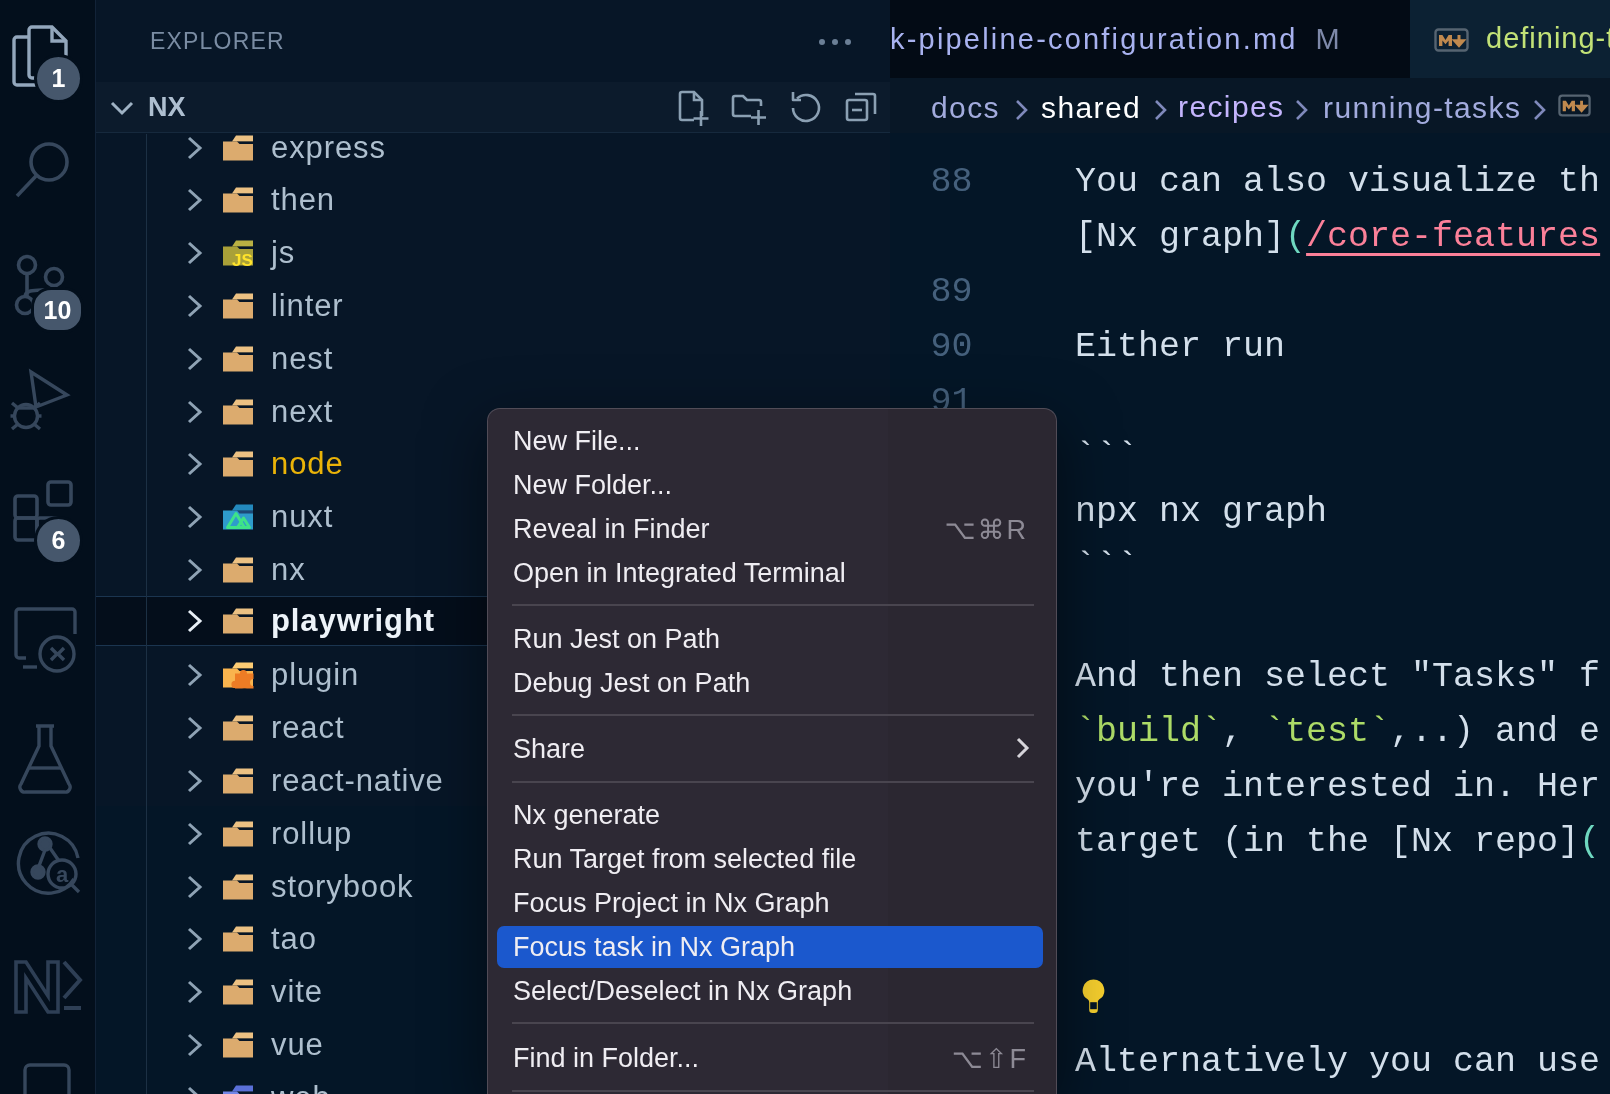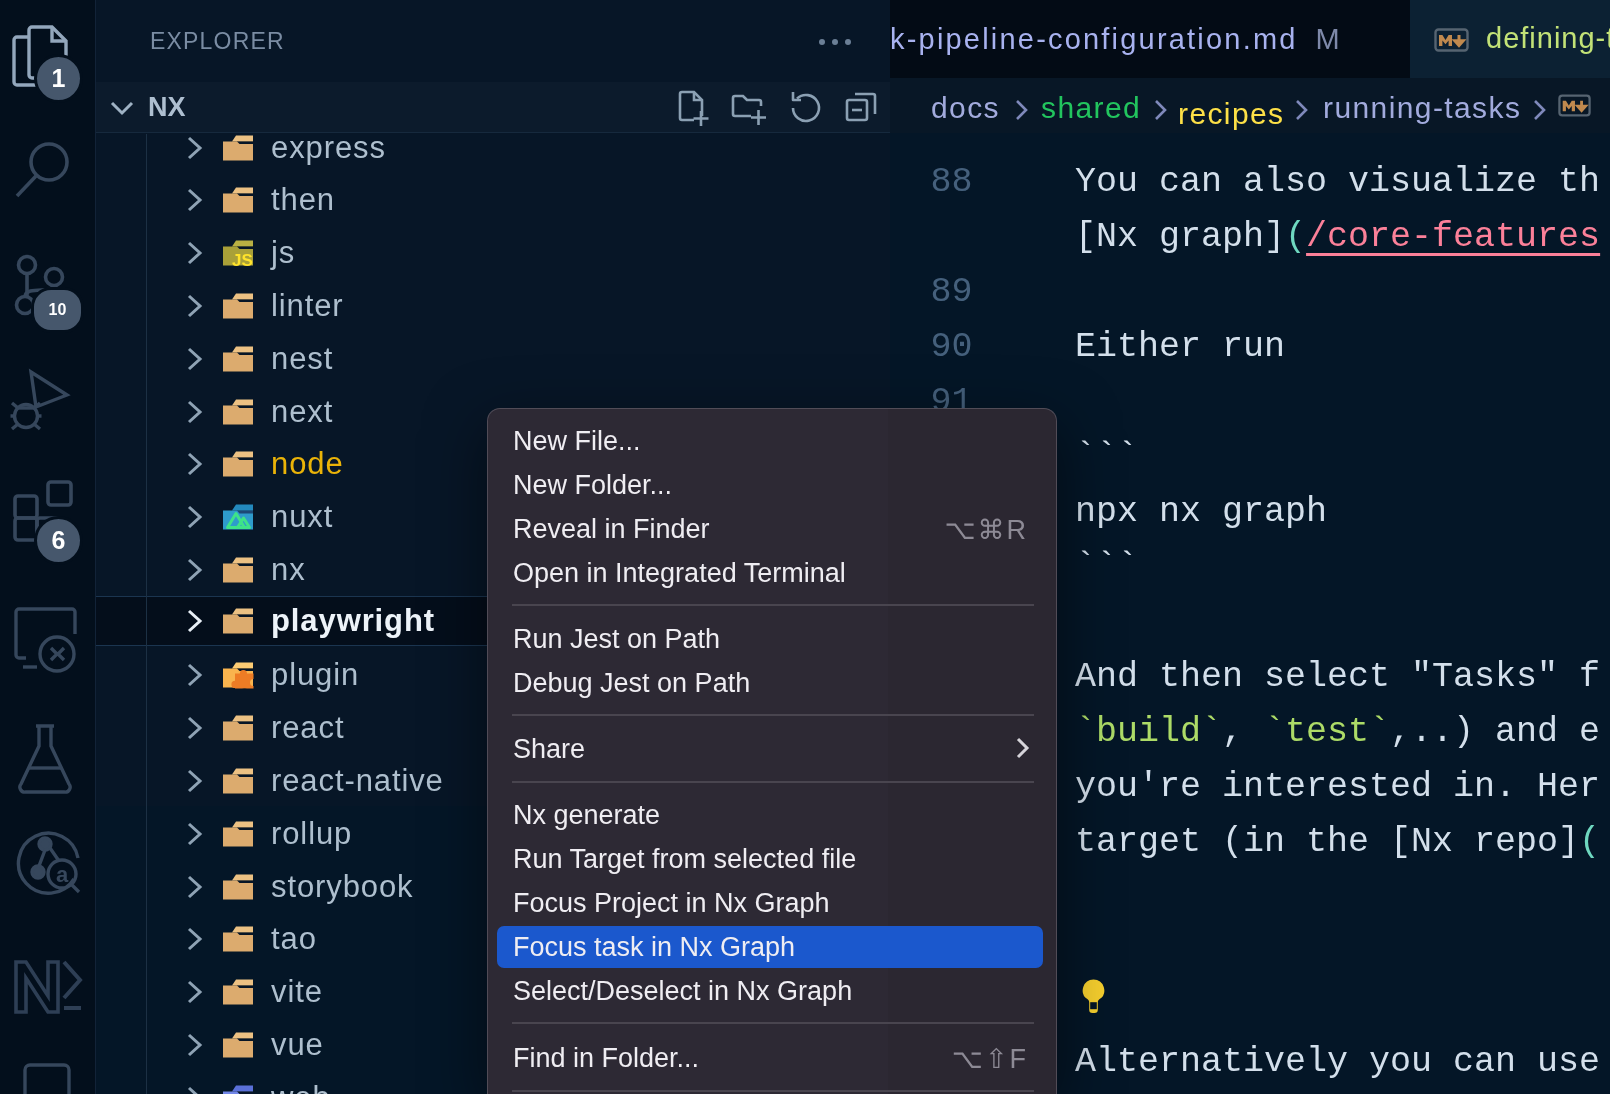--- a/index.html
+++ b/index.html
@@ -55,21 +55,21 @@
       <path d="M24 38 L5 58"></path>
     </svg>
 
     <svg class="abs" style="left:12px;top:250px" width="60" height="70" viewBox="0 0 60 70" fill="none" stroke="#36475c" stroke-width="3.6">
       <circle cx="15" cy="15" r="8.5"></circle>
       <circle cx="42" cy="27" r="8.5"></circle>
       <circle cx="13" cy="55" r="8.5"></circle>
       <path d="M15 24 V46"></path>
       <path d="M13 47 C13 35 42 44 42 36"></path>
     </svg>
-    <div class="badge" style="left:31px;top:287px;width:47px;height:40px;font-size:16px;border-radius:20px;border:3px solid #030f1c;">10</div>
+    <div class="badge" style="left:31px;top:287px;width:47px;height:40px;font-size:25px;border-radius:20px;border:3px solid #030f1c;">10</div>
 
     <svg class="abs" style="left:10px;top:368px" width="70" height="72" viewBox="0 0 70 72" fill="none" stroke="#36475c" stroke-width="3.4">
       <path d="M21 4 L57 27 L26 39 Z"></path>
       <circle cx="16" cy="48" r="11.5" fill="#030f1c"></circle>
       <path d="M7.5 40 h17"></path>
       <path d="M2 35 l6 5 M0.5 48 h5 M2 61 l6-5 M30 35 l-6 5 M31.5 48 h-5 M30 61 l-6-5"></path>
     </svg>
 
     <svg class="abs" style="left:12px;top:478px" width="62" height="70" viewBox="0 0 62 70" fill="none" stroke="#36475c" stroke-width="3.6">
       <rect x="3" y="18" width="22" height="22" rx="3"></rect>
@@ -373,25 +373,25 @@
           <path d="M25 7 v6 M25 17.5 l-4.2-4.8 h8.4 Z M25 7" stroke="#c0894e" stroke-width="3" fill="#c0894e"></path>
         </svg>
         <div style="position:absolute;left:76px;top:22px;font-size:29px;letter-spacing:1px;color:#c3e277;white-space:nowrap;">defining-t</div>
       </div>
     </div>
   <div id="crumbs">
       <div style="position:absolute;left:41px;top:13px;color:#a2abdd;">docs</div>
     <svg class="abs" style="left:122px;top:20px" width="18" height="24" viewBox="0 0 18 24" fill="none" stroke="#7f89bb" stroke-width="2.6">
         <path d="M5 3 L14 12 L5 21"></path>
       </svg>
-    <div style="position:absolute;left:151px;top:13px;color:#22c55e;">shared</div>
+    <div style="position:absolute;left:151px;top:13px;color:#ffffff;">shared</div>
     <svg class="abs" style="left:261px;top:20px" width="18" height="24" viewBox="0 0 18 24" fill="none" stroke="#7f89bb" stroke-width="2.6">
         <path d="M5 3 L14 12 L5 21"></path>
       </svg>
-    <div style="position:absolute;left:288px;top:19px;color:#fde047;">recipes</div>
+    <div style="position:absolute;left:288px;top:12px;color:#c4b5fd;">recipes</div>
     <svg class="abs" style="left:402px;top:20px" width="18" height="24" viewBox="0 0 18 24" fill="none" stroke="#7f89bb" stroke-width="2.6">
         <path d="M5 3 L14 12 L5 21"></path>
       </svg>
     <div style="position:absolute;left:433px;top:13px;color:#a2abdd;">running-tasks</div>
     <svg class="abs" style="left:640px;top:20px" width="18" height="24" viewBox="0 0 18 24" fill="none" stroke="#7f89bb" stroke-width="2.6">
         <path d="M5 3 L14 12 L5 21"></path>
       </svg>
     <svg class="abs" style="left:668px;top:16px" width="33" height="23" viewBox="0 0 35 24">
         <rect x="1.5" y="1.5" width="32" height="21" rx="3" fill="none" stroke="#566471" stroke-width="2.4"></rect>
         <path d="M5 18 V7 h3.4 l3.1 5 3.1-5 H18 v11 h-3.4 v-5.4 L11.5 16.3 8.4 12.6 V18 Z" fill="#c0894e"></path>

